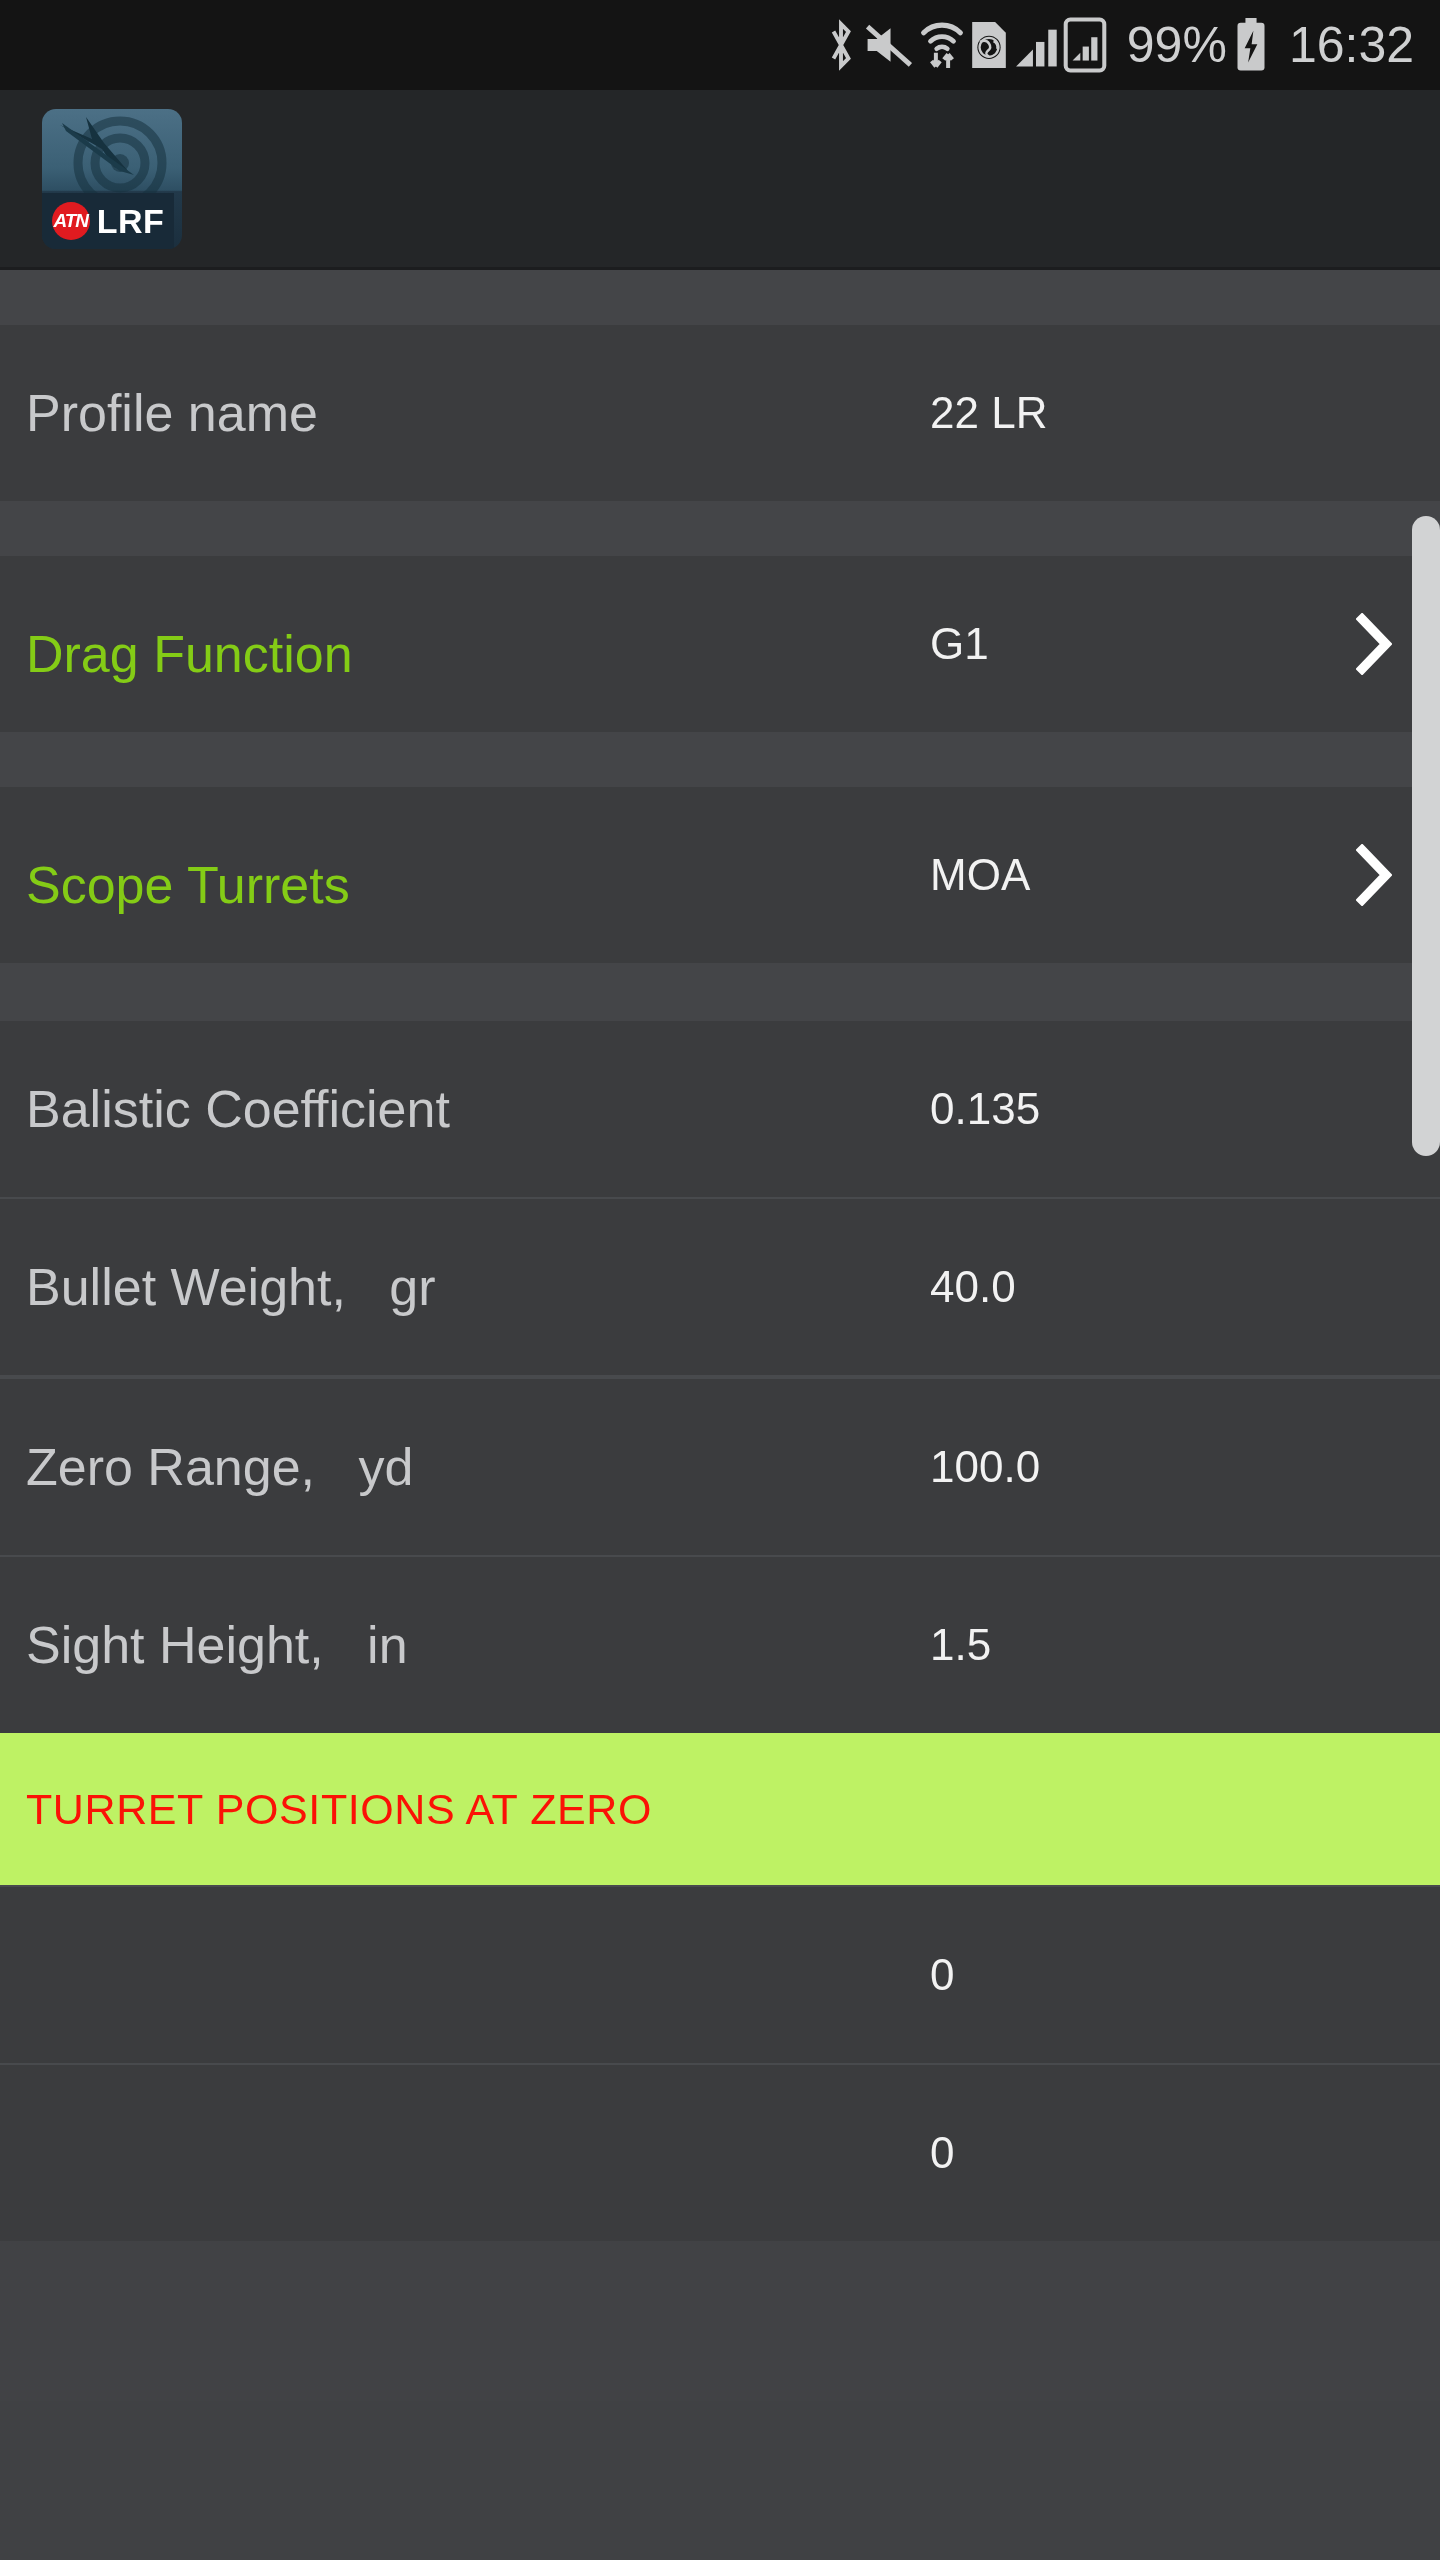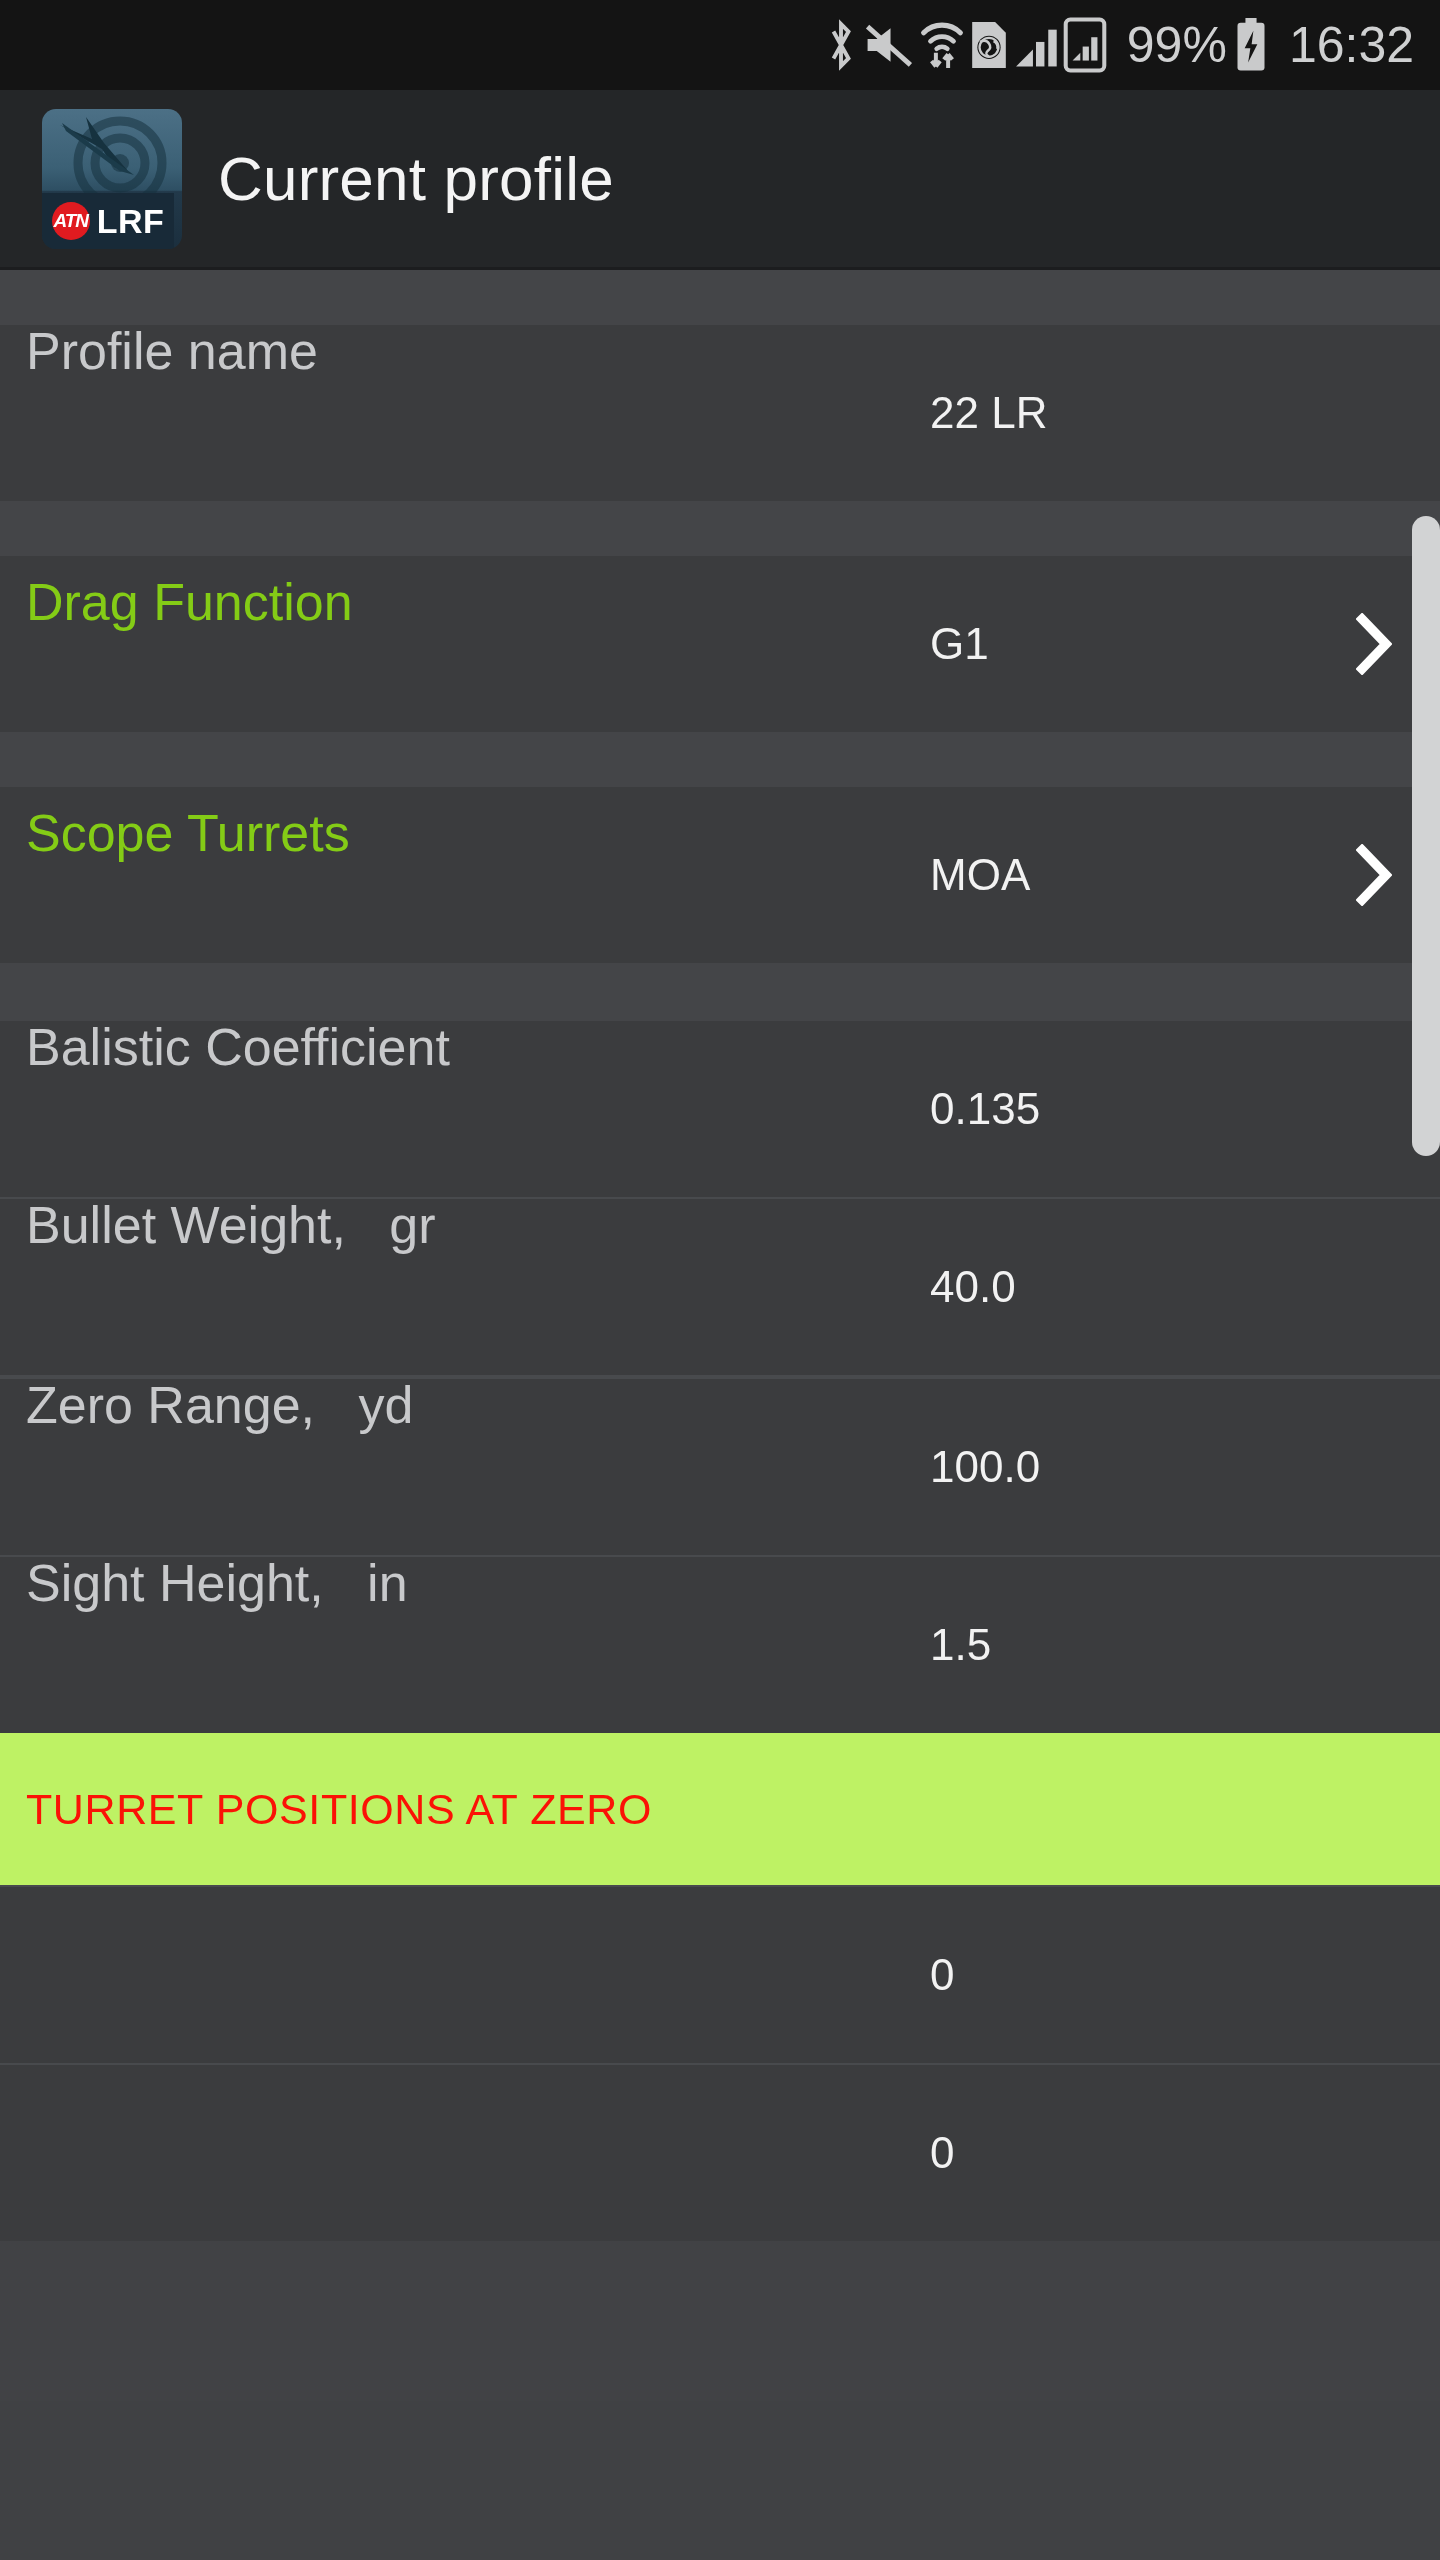--- a/index.html
+++ b/index.html
@@ -55,21 +55,21 @@
     font-weight:400; letter-spacing:0.2px; line-height:1;
   }
 
   
   .list{ position:relative; background:#424346; }
   .gap{ height:55px; background:#444548; }
   .gap.tall{ height:58px; }
 
   .row{
     position:relative; height:176px; background:#3b3c3e;
-    display:flex; align-items:flex-start; padding:0 0 0 26px;
+    display:flex; align-items:center; padding:0 0 0 26px;
   }
   .row.compact{ height:176px; }
   .row .label{
     font-size:52px; line-height:1; white-space:pre;
     flex:0 0 auto;
   }
   .label.dim{ color:#c8c9cb; }
   .label.bright{ color:#84cc16;margin-top:20px; }
   .row .value{
     position:absolute; left:930px; top:50%; transform:translateY(-50%);
@@ -166,21 +166,20 @@
           <circle cx="78" cy="54" r="9" fill="#16323f"></circle>
         </g>
         <path d="M18 16 L50 30 L44 8 L62 34 L86 62 L72 58 L60 40 Z" fill="#16323f"></path>
         <path d="M20 14 L92 66 L78 62 L24 22 Z" fill="#1b3b4a"></path>
       </svg>
       <div class="band">
         <span class="atn-badge">ATN</span>
         <span class="lrf-txt">LRF</span>
       </div>
     </div>
-    <div class="app-title">Current profile</div>
   </div>
 
   <div class="list">
 
     <div class="gap"></div>
 
     <div class="row">
       <span class="label dim">Profile name</span>
       <span class="value">22 LR</span>
     </div>

